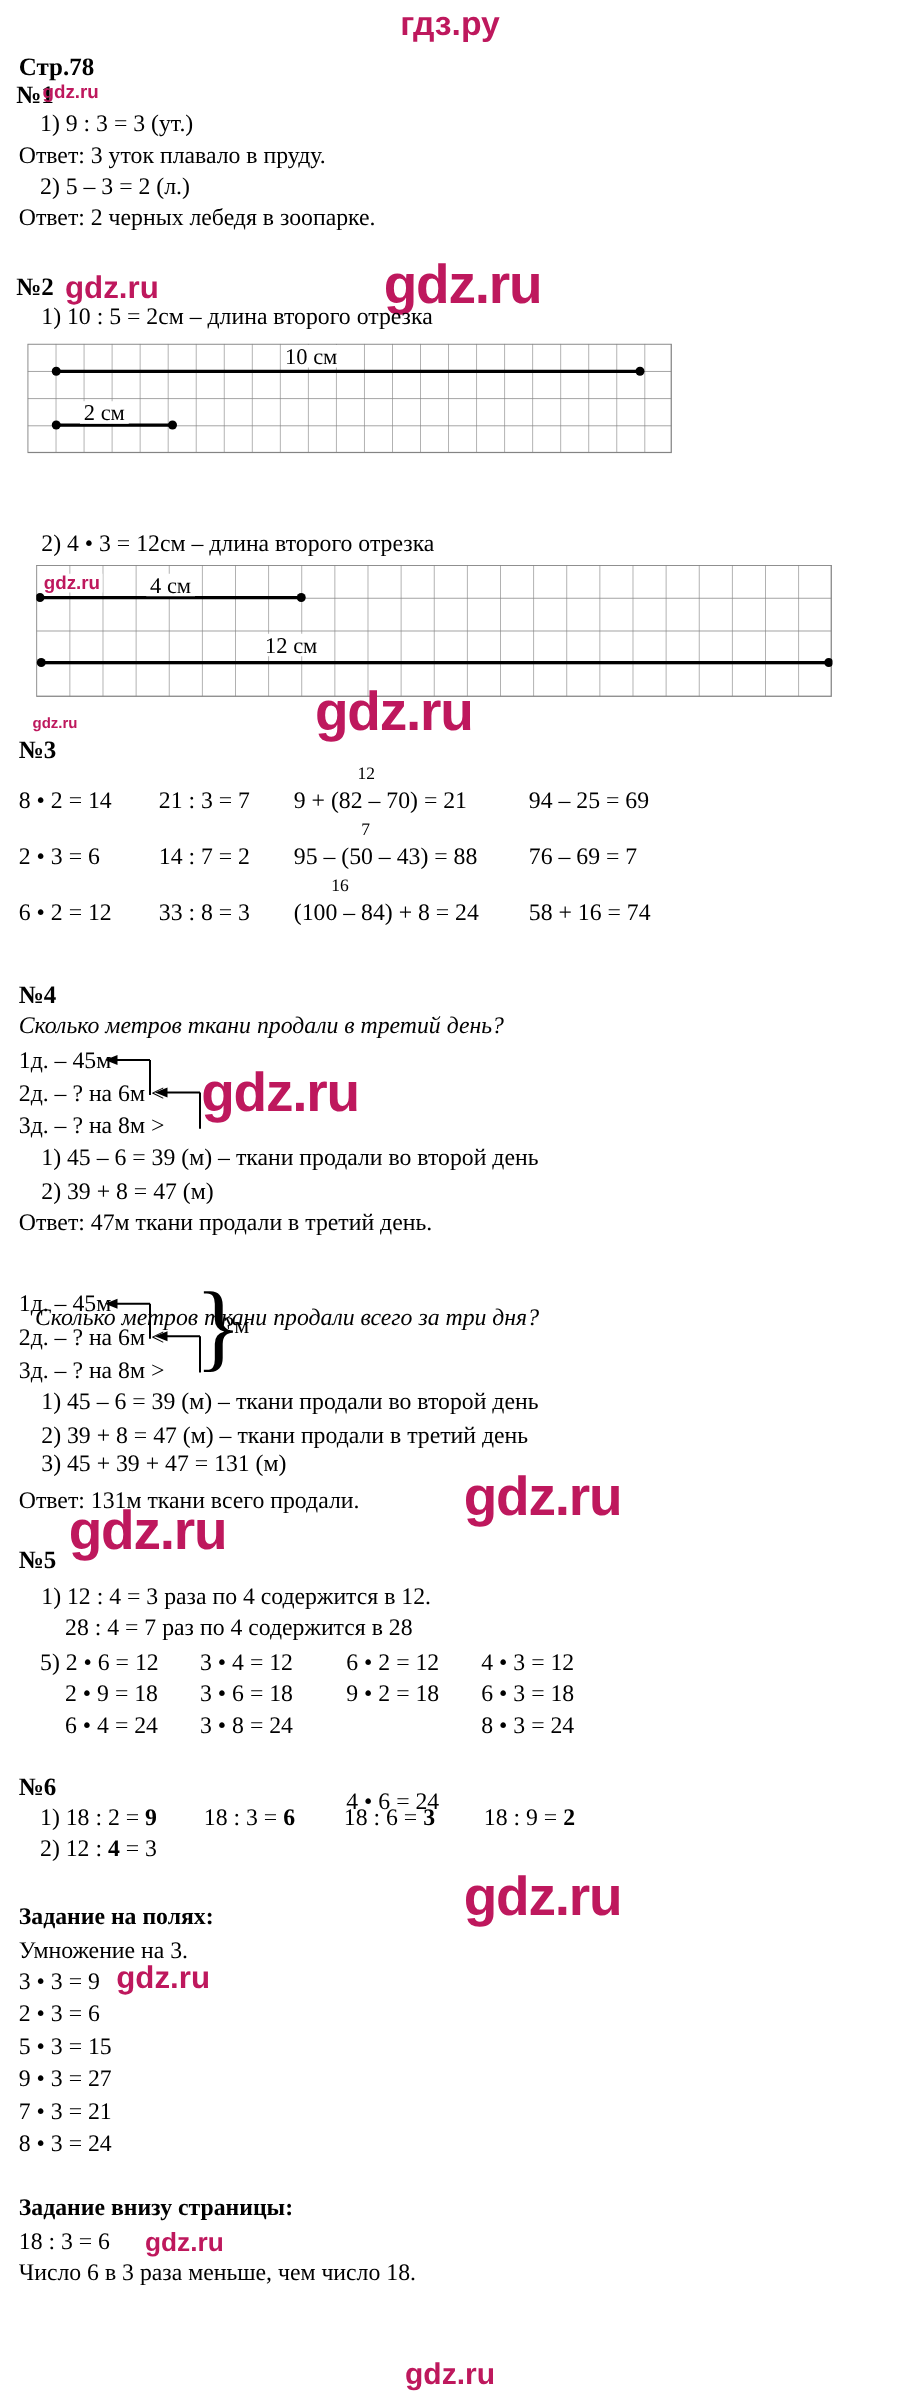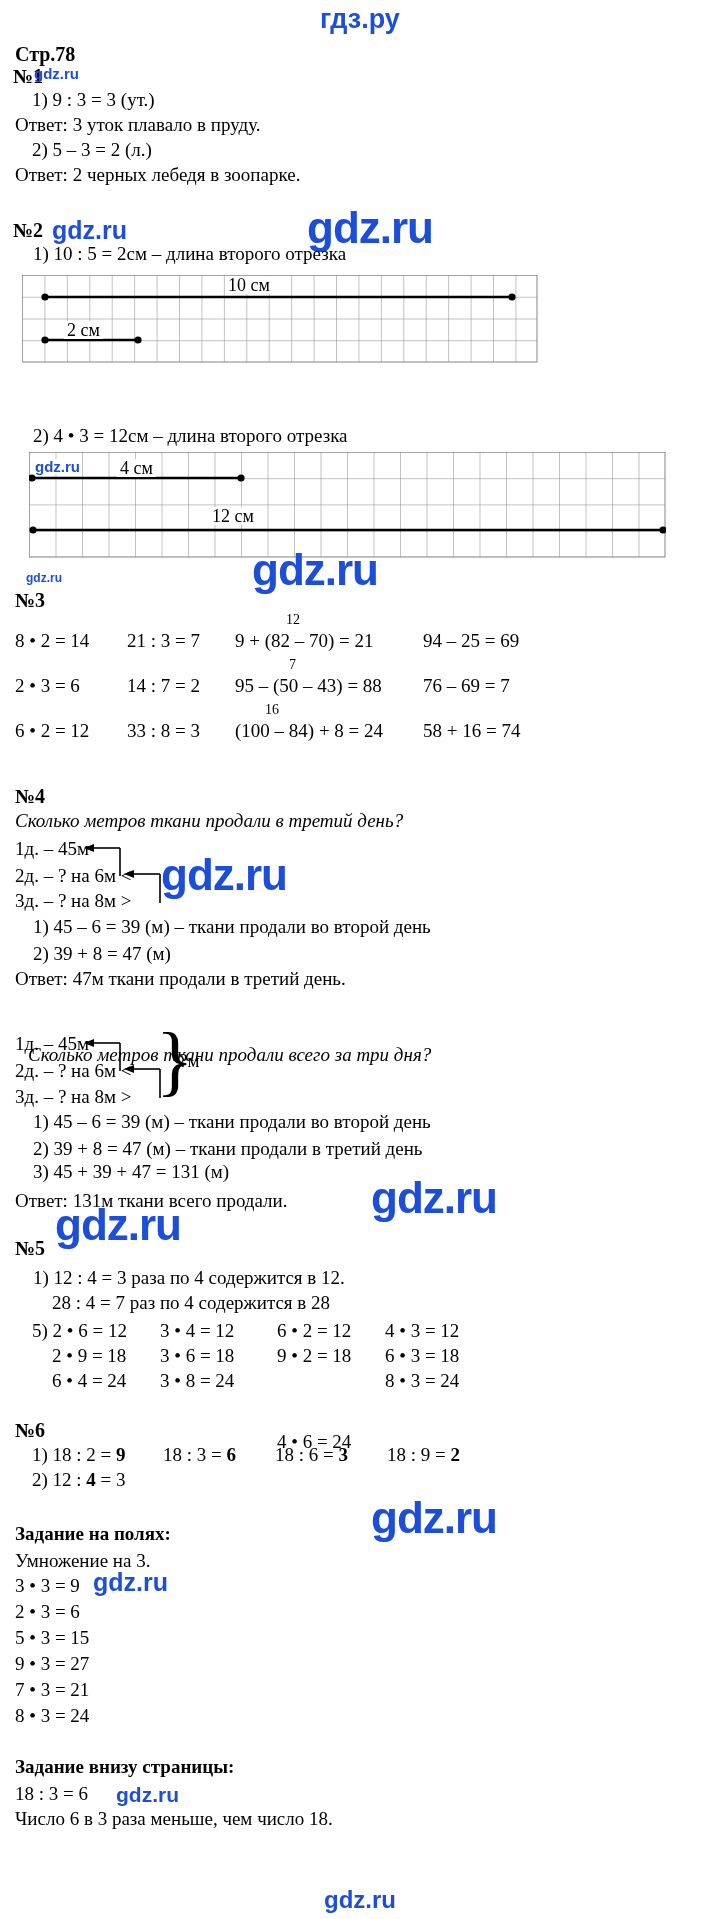--- a/index.html
+++ b/index.html
@@ -2,21 +2,21 @@
 <html><head>
 <meta charset="utf-8">
 <style>
   html,body{margin:0;padding:0;background:#fff;}
   body{width:720px;height:1919px;position:relative;font-family:"Liberation Serif",serif;color:#000;overflow:hidden;}
   .abs{position:absolute;white-space:nowrap;}
   .ln{font-size:19px;line-height:1.2;}
   .ttl{font-size:20px;font-weight:bold;line-height:1.1;}
   .it{font-style:italic;}
   .sup{font-size:14px;line-height:1;}
-  .wm{font-family:"Liberation Sans",sans-serif;font-weight:bold;color:#1d4ed8;line-height:1;}
+  .wm{font-family:"Liberation Sans",sans-serif;font-weight:bold;color:#be185d;line-height:1;}
   .wm-big{font-size:44px;letter-spacing:-1px;}
   .wm-med{font-size:25px;}
   .wm-sm{font-size:15px;}
   .wm-xs{font-size:12px;}
   .glabel{font-size:18px;background:#fff;padding:0 3px;line-height:1.0;}
   .center{left:50%;transform:translateX(-50%);}
   .b{font-weight:bold;}
   svg{position:absolute;display:block;}
   .brace{font-size:78px;line-height:70px;font-family:"Liberation Serif",serif;font-weight:normal;}
 </style>

